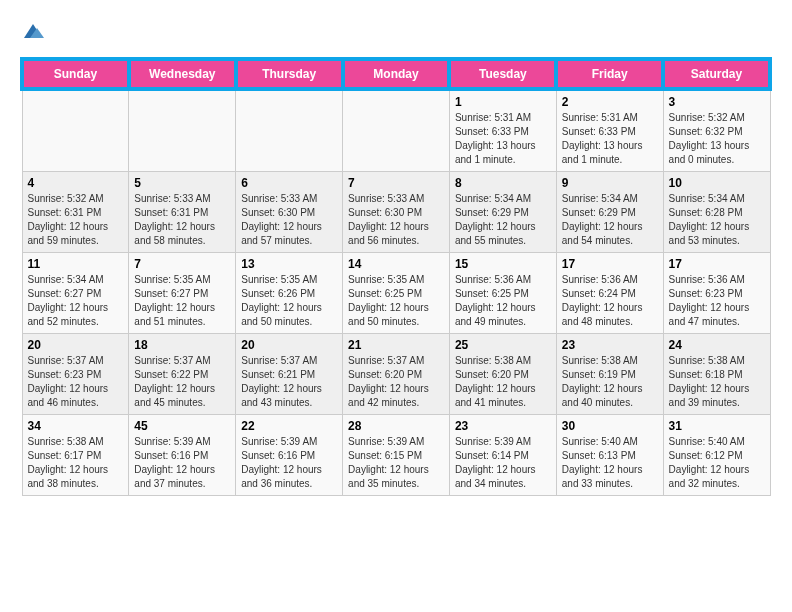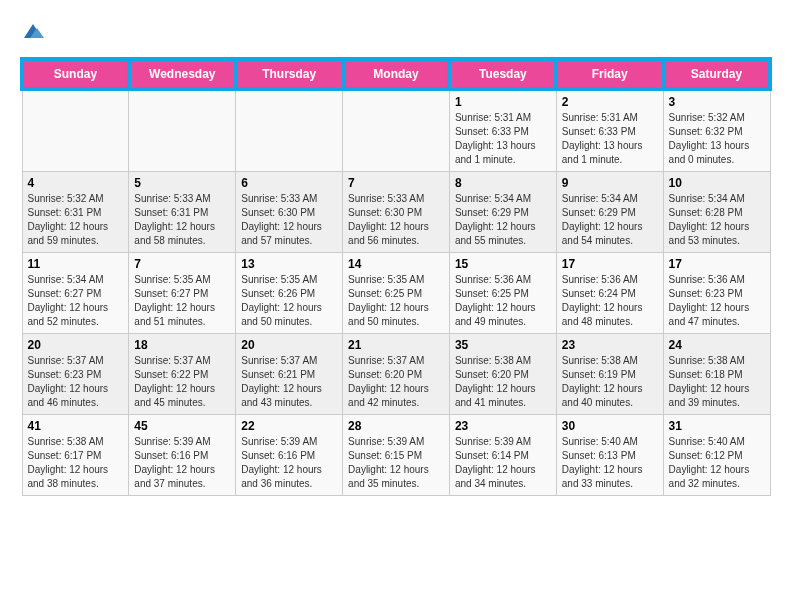--- a/index.html
+++ b/index.html
@@ -275,21 +275,21 @@
 and 43 minutes.</div>
         </td>
         <td>
           <span class="day-num">21</span>
           <div class="day-info" style="white-space: pre-line;">Sunrise: 5:37 AM
 Sunset: 6:20 PM
 Daylight: 12 hours
 and 42 minutes.</div>
         </td>
         <td>
-          <span class="day-num">35</span>
+          <span class="day-num">25</span>
           <div class="day-info" style="white-space: pre-line;">Sunrise: 5:38 AM
 Sunset: 6:20 PM
 Daylight: 12 hours
 and 41 minutes.</div>
         </td>
         <td>
           <span class="day-num">23</span>
           <div class="day-info" style="white-space: pre-line;">Sunrise: 5:38 AM
 Sunset: 6:19 PM
 Daylight: 12 hours
@@ -298,21 +298,21 @@
         <td>
           <span class="day-num">24</span>
           <div class="day-info" style="white-space: pre-line;">Sunrise: 5:38 AM
 Sunset: 6:18 PM
 Daylight: 12 hours
 and 39 minutes.</div>
         </td>
       </tr>
       <tr>
         <td>
-          <span class="day-num">41</span>
+          <span class="day-num">34</span>
           <div class="day-info" style="white-space: pre-line;">Sunrise: 5:38 AM
 Sunset: 6:17 PM
 Daylight: 12 hours
 and 38 minutes.</div>
         </td>
         <td>
           <span class="day-num">45</span>
           <div class="day-info" style="white-space: pre-line;">Sunrise: 5:39 AM
 Sunset: 6:16 PM
 Daylight: 12 hours

